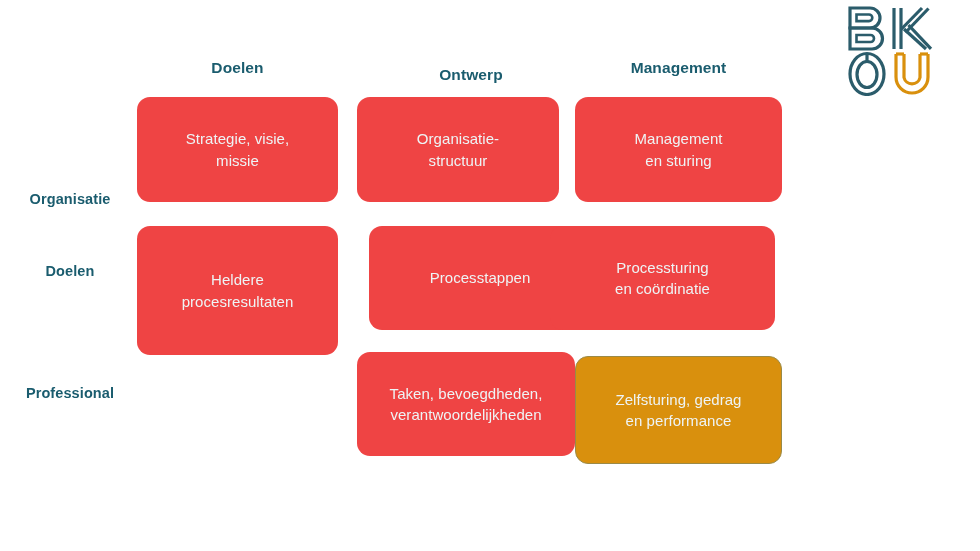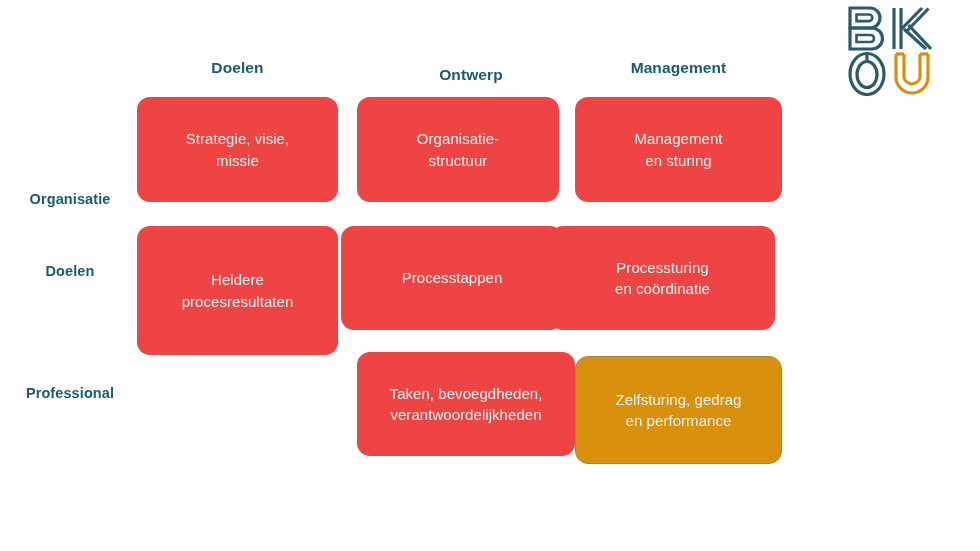--- a/index.html
+++ b/index.html
@@ -138,21 +138,21 @@
   </div>
   <div class="cell teal" style="left:575px; top:42px; width:207px; height:105px;">
     <span class="cell-text">Management
 en sturing</span>
   </div>
 
   <div class="cell teal" style="left:137px; top:171px; width:201px; height:129px;">
     <span class="cell-text">Heldere
 procesresultaten</span>
   </div>
-  <div class="cell teal" style="left:341px; top:171px; width:222px; height:104px;">
+  <div class="cell teal" style="left:369px; top:171px; width:222px; height:104px;">
     <span class="cell-text">Processtappen</span>
   </div>
   <div class="cell teal" style="left:550px; top:171px; width:225px; height:104px;">
     <span class="cell-text">Processturing
 en coördinatie</span>
   </div>
 
   <div class="cell teal" style="left:357px; top:297px; width:218px; height:104px;">
     <span class="cell-text">Taken, bevoegdheden,
 verantwoordelijkheden</span>

